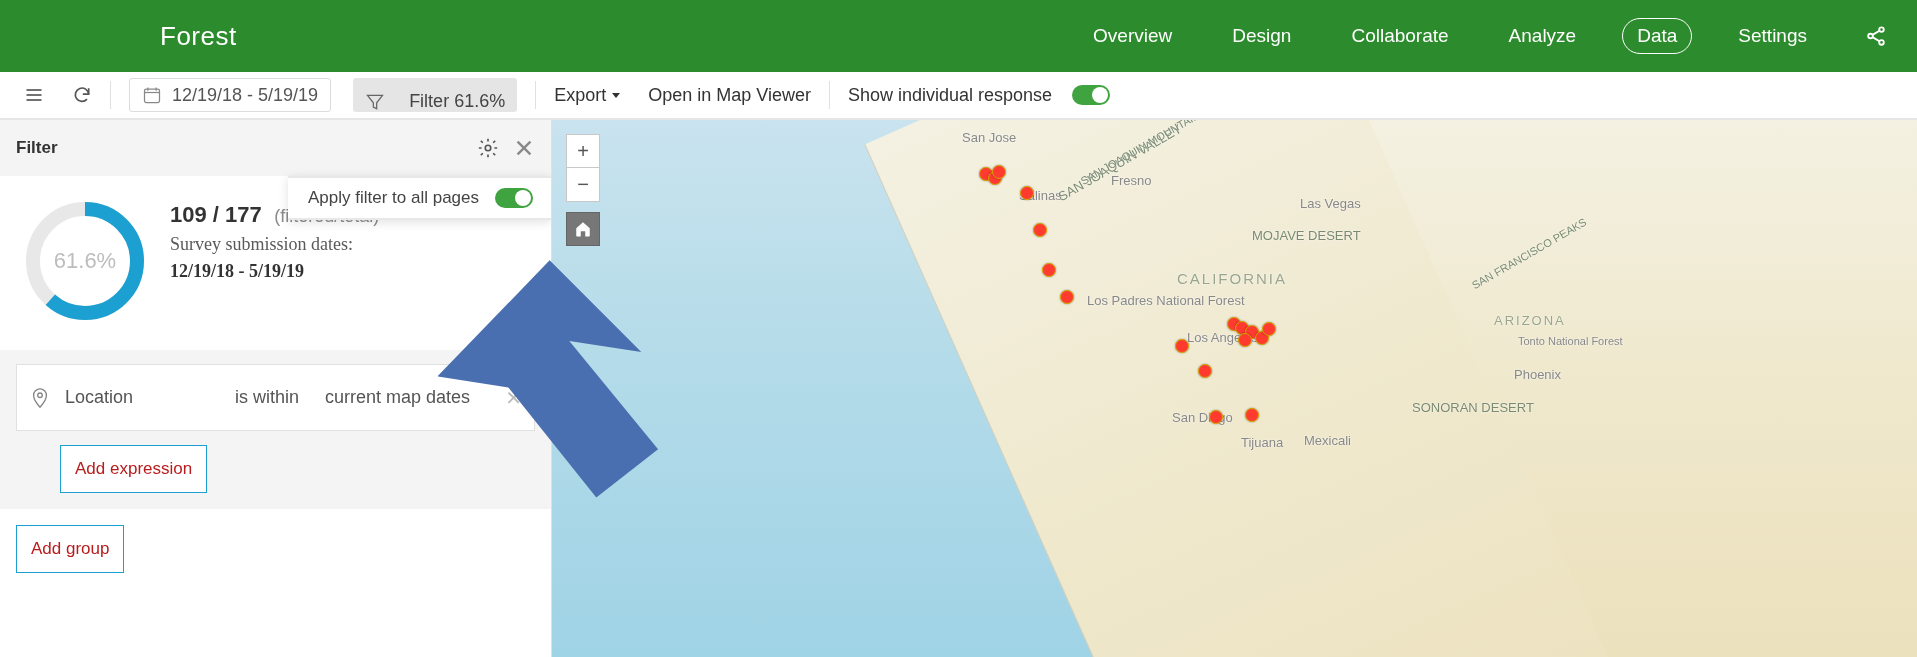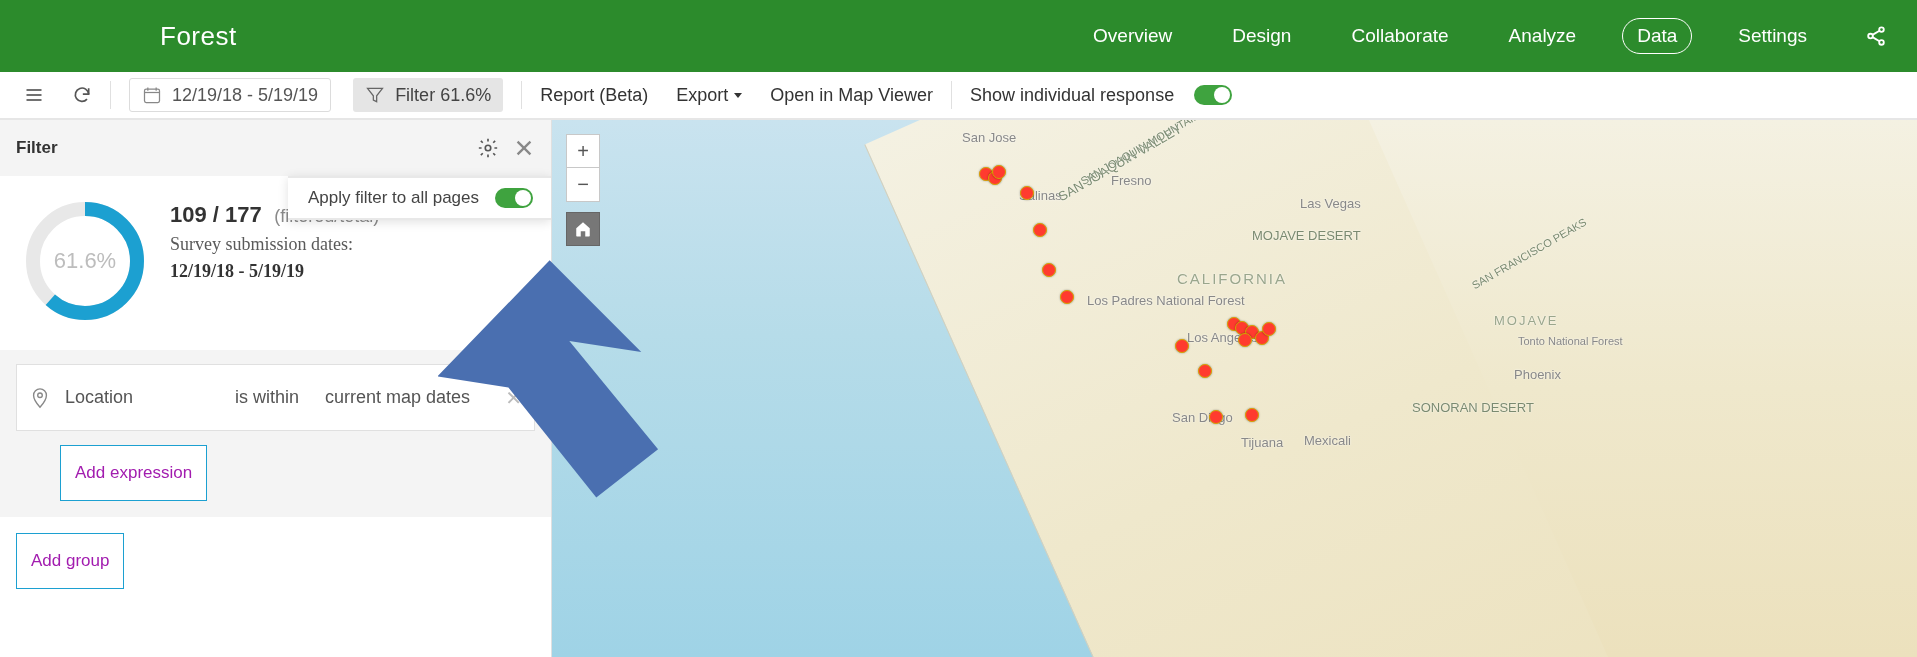--- a/index.html
+++ b/index.html
@@ -60,24 +60,24 @@
     background: #e0e0e0;
     margin: 0 4px;
   }
   .date-chip {
     display: flex; align-items: center; height: 34px;
     border: 1px solid #dcdcdc; border-radius: 3px;
     padding: 0 12px; gap: 10px;
     color: #555;
   }
   .filter-chip {
-    display: flex; align-items: center; height: 34px;
+    display: flex; align-items: flex-end; height: 34px;
     background: #e5e5e5;
     border-radius: 3px;
-    padding: 0 12px; gap: 10px;
+    padding: 0 12px; gap: 24px;
     color: #444;
     margin-left: 8px;
   }
   .toolbar .menu-link { color: #333; }
   .toolbar .dropdown-caret::after {
     content: "";
     display: inline-block;
     margin-left: 6px;
     border-top: 5px solid #333;
     border-left: 4px solid transparent;
@@ -173,22 +173,22 @@
   .cond-row .loc-icon { width: 22px; height: 22px; margin-right: 14px; }
   .cond-row .field { width: 170px; }
   .cond-row .op { width: 90px; }
   .cond-row .val { min-width: 140px; line-height: 1.2; }
   .cond-row .rm {
     margin-left: auto;
     color: #bbb; font-size: 20px; cursor: pointer;
   }
   .btn-outline {
     display: inline-flex; align-items: center; justify-content: center;
-    height: 56px; padding: 0 14px;
-    border: 1.5px solid #1ca0d1; color: #a21caf;
+    height: 48px; padding: 0 14px;
+    border: 1.5px solid #1ca0d1; color: #b91c1c;
     background: #fff; font-size: 17px; cursor: pointer;
   }
   .btn-outline.small { margin-top: 14px; }
   .add-group { margin: 16px; }
 
   
   .map-area {
     flex: 1;
     position: relative;
     overflow: hidden;
@@ -315,21 +315,20 @@
   <div class="tb-item" style="padding-left:0">
     <div class="filter-chip">
       <svg class="tb-icon" viewBox="0 0 24 24">
           <polygon points="3 4 21 4 14 13 14 20 10 18 10 13" stroke="#666" stroke-width="1.5" fill="none"></polygon>
         </svg>
       <span>Filter 61.6%</span>
     </div>
   </div>
 
   <div class="tb-sep"></div>
-  <div class="tb-item menu-link">Report (Beta)</div>
   <div class="tb-item menu-link dropdown-caret">Export</div>
   <div class="tb-item menu-link">Open in Map Viewer</div>
   <div class="tb-sep"></div>
   <div class="tb-item menu-link" style="cursor:default">Show individual response</div>
   <div class="tb-item" style="padding-left:6px">
     <div class="toggle">
         <div class="knob"></div>
       </div>
   </div>
 </div>
@@ -403,21 +402,21 @@
     <div class="map-label" style="left:748px; top:76px;">Las Vegas</div>
     <div class="map-label med rot" style="left:498px; top:35px;">SAN JOAQUIN VALLEY</div>
     <div class="map-label med rot" style="left:520px; top:20px; font-size:11px;">SAN JOAQUIN MOUNTAINS</div>
     <div class="map-label big" style="left:625px; top:150px;">CALIFORNIA</div>
     <div class="map-label" style="left:535px; top:173px; width:80px;">Los Padres National Forest</div>
     <div class="map-label" style="left:635px; top:210px;">Los Angeles</div>
     <div class="map-label" style="left:620px; top:290px;">San Diego</div>
     <div class="map-label" style="left:689px; top:315px;">Tijuana</div>
     <div class="map-label" style="left:752px; top:313px;">Mexicali</div>
     <div class="map-label" style="left:962px; top:247px;">Phoenix</div>
-    <div class="map-label big" style="left:942px; top:193px; font-size:13px;">MOJAVE</div>
+    <div class="map-label big" style="left:942px; top:193px; font-size:13px;">ARIZONA</div>
     <div class="map-label" style="left:966px; top:215px; width:80px; font-size:11px;">Tonto National Forest</div>
     <div class="map-label med" style="left:700px; top:108px; width:120px; line-height:1.2;">MOJAVE DESERT</div>
     <div class="map-label med" style="left:860px; top:280px; width:120px; line-height:1.2;">SONORAN DESERT</div>
     <div class="map-label med rot" style="left:910px; top:120px; width:160px; font-size:11px;">SAN FRANCISCO PEAKS</div>
 
     <div class="marker" style="left:434px; top:54px;"></div>
     <div class="marker" style="left:443px; top:58px;"></div>
     <div class="marker" style="left:447px; top:52px;"></div>
     <div class="marker" style="left:475px; top:73px;"></div>
     <div class="marker" style="left:488px; top:110px;"></div>

